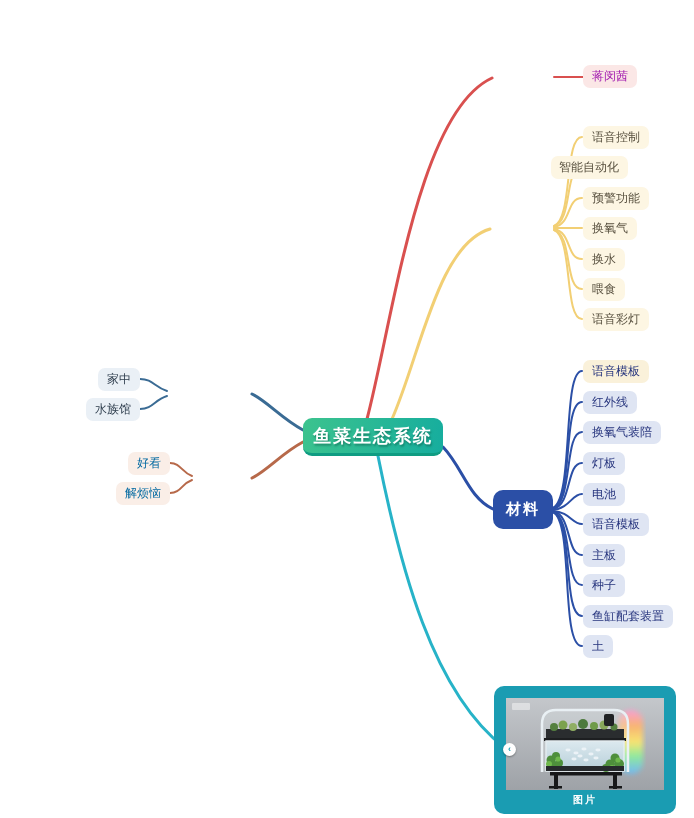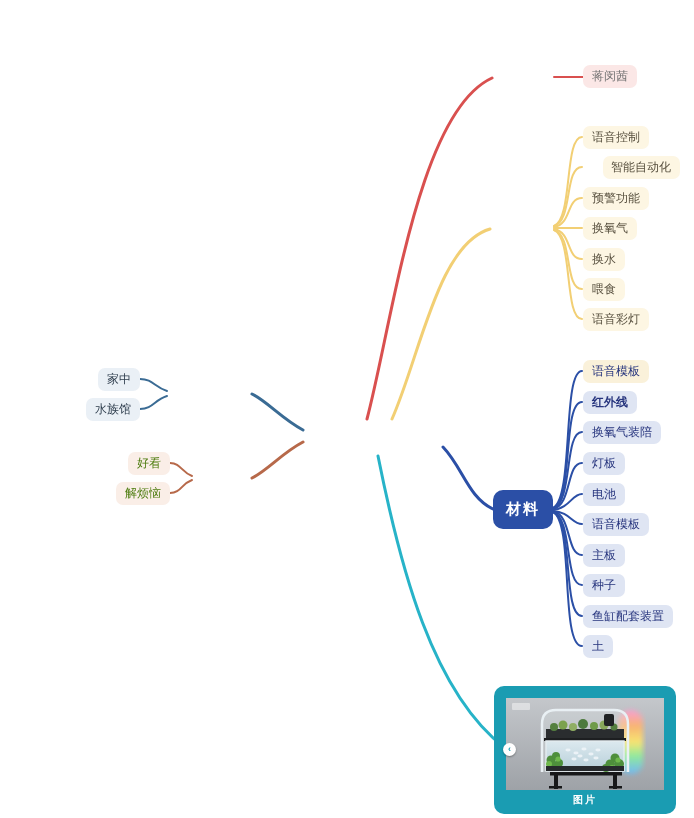--- a/index.html
+++ b/index.html
@@ -16,24 +16,24 @@
     color:#ffffff;font-size:18px;font-weight:bold;letter-spacing:2px;
     text-shadow:1px 2px 2px rgba(10,90,70,.55);
   }
   .branch{border-radius:10px;font-weight:bold;font-size:15px;letter-spacing:2px;}
   .branch-author{left:493px;top:57px;width:61px;height:39px;background:#d9504f;color:#fbf2cd;}
   .branch-features{left:491px;top:208px;width:63px;height:39px;background:#f6cf6e;color:#6d4f22;}
   .branch-scenes{left:167px;top:376px;width:85px;height:37px;background:#3a6b94;color:#ffffff;letter-spacing:1px;}
   .branch-benefits{left:192px;top:459px;width:61px;height:38px;background:#b7694a;color:#fbf2cd;}
   .branch-materials{left:493px;top:490px;width:60px;height:39px;background:#2b4fa6;color:#ffffff;}
   .pill{border-radius:7px;font-size:12px;height:23px;padding:0 9px;}
-  .author-child{background:#fbe7e6;color:#737373;}
+  .author-child{background:#fbe7e6;color:#a21caf;}
   .features-child{background:#fdf6e3;color:#58503f;}
   .scenes-child{background:#eaf0f6;color:#2f3e4e;}
-  .benefits-child{background:#faeee7;color:#4d7c0f;}
+  .benefits-child{background:#faeee7;color:#0369a1;}
   .materials-child{background:#dfe5f3;color:#27357e;}
   .materials-child-alt{background:#faf1da;color:#27357e;}
   .image-card{
     left:494px;top:686px;width:182px;height:128px;border-radius:10px;
     background:#1a9cb2;flex-direction:column;justify-content:flex-start;
   }
   .photo{margin-top:12px;width:158px;height:92px;display:block;}
   .image-label{color:#ffffff;font-size:10px;font-weight:bold;letter-spacing:2px;margin-top:3px;}
   .collapse-handle{
     position:absolute;left:9px;top:57px;width:13px;height:13px;border-radius:50%;
@@ -91,40 +91,41 @@
       <path d="M 553 511 C 572 515 566 555 582 555"></path>
       <path d="M 553 512 C 573 518 564 585 582 585"></path>
       <path d="M 553 512 C 574 520 562 616 582 616"></path>
       <path d="M 553 512 C 574 522 560 646 582 646"></path>
     </g>
     <g stroke="#27b3c8" stroke-width="3">
       <path d="M 378 456 C 400 566 432 692 505 748"></path>
     </g>
   </svg>
 
+  <div class="node root-node">鱼菜生态系统</div>
 
   <div class="node pill author-child" style="left:583px;top:65px;">蒋闵茜</div>
 
   <div class="node pill features-child" style="left:583px;top:126px;">语音控制</div>
-  <div class="node pill features-child" style="left:603px;top:156px;padding-left:8px;">智能自动化</div>
+  <div class="node pill features-child" style="left:551px;top:156px;padding-left:8px;">智能自动化</div>
   <div class="node pill features-child" style="left:583px;top:187px;">预警功能</div>
   <div class="node pill features-child" style="left:583px;top:217px;">换氧气</div>
   <div class="node pill features-child" style="left:583px;top:248px;">换水</div>
   <div class="node pill features-child" style="left:583px;top:278px;">喂食</div>
   <div class="node pill features-child" style="left:583px;top:308px;">语音彩灯</div>
 
   <div class="node pill scenes-child" style="right:554px;top:368px;">家中</div>
   <div class="node pill scenes-child" style="right:554px;top:398px;">水族馆</div>
 
   <div class="node pill benefits-child" style="right:524px;top:452px;">好看</div>
   <div class="node pill benefits-child" style="right:524px;top:482px;">解烦恼</div>
 
   <div class="node branch branch-materials">材料</div>
   <div class="node pill materials-child-alt pill" style="left:583px;top:360px;">语音模板</div>
-  <div class="node pill materials-child" style="left:583px;top:391px;font-weight:bold;">红外线</div>
+  <div class="node pill materials-child" style="left:583px;top:391px;">红外线</div>
   <div class="node pill materials-child" style="left:583px;top:421px;">换氧气装陪</div>
   <div class="node pill materials-child" style="left:583px;top:452px;">灯板</div>
   <div class="node pill materials-child" style="left:583px;top:483px;">电池</div>
   <div class="node pill materials-child" style="left:583px;top:513px;">语音模板</div>
   <div class="node pill materials-child" style="left:583px;top:544px;">主板</div>
   <div class="node pill materials-child" style="left:583px;top:574px;">种子</div>
   <div class="node pill materials-child" style="left:583px;top:605px;">鱼缸配套装置</div>
   <div class="node pill materials-child" style="left:583px;top:635px;">土</div>
 
   <div class="node image-card">

